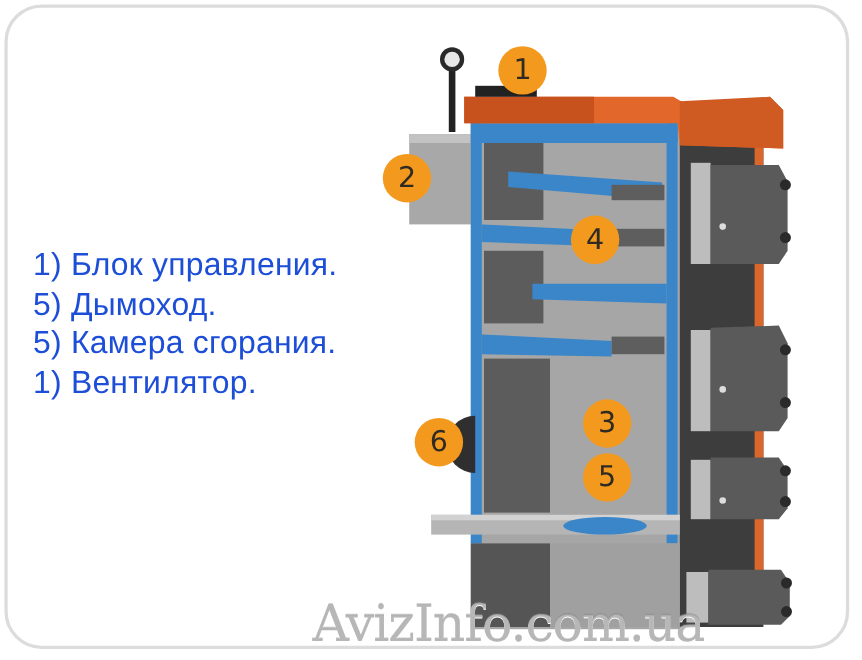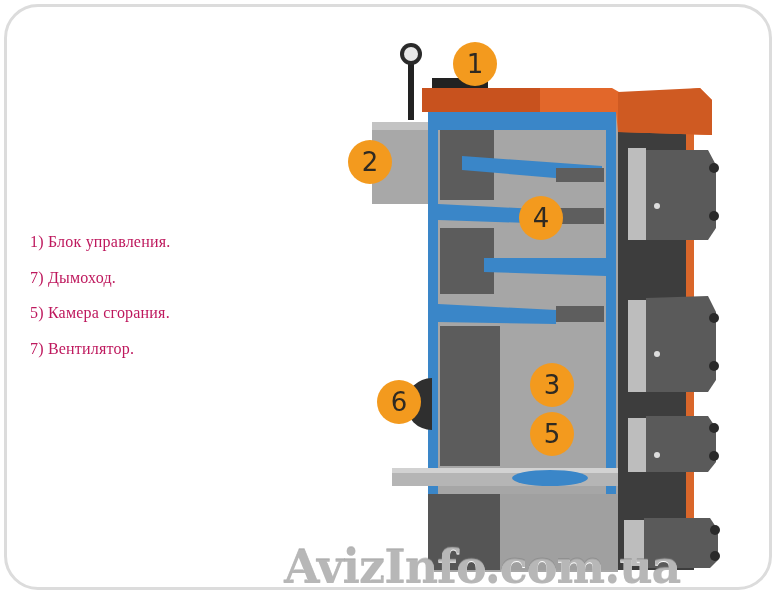--- a/index.html
+++ b/index.html
@@ -1,22 +1,22 @@
 <!DOCTYPE html>
 <html><head>
 <meta charset="utf-8">
 <style>
   html,body{margin:0;padding:0;background:#fff;}
   body{width:784px;height:600px;position:relative;overflow:hidden;font-family:"Liberation Sans",sans-serif;}
   .frame{position:absolute;left:4px;top:4px;width:768px;height:586px;border:3px solid #dcdcdc;border-radius:34px;background:#fff;box-sizing:border-box;}
-  .legend{position:absolute;left:30px;top:224px;font-size:16px;line-height:35.5px;color:#be185d;letter-spacing:0.2px;font-family:Liberation Serif, serif;}
+  .legend{position:absolute;left:30px;top:224px;font-size:29px;line-height:35.5px;color:#1d4ed8;letter-spacing:0.2px;}
   .legend div{white-space:nowrap;}
   .diagram{position:absolute;left:0;top:0;width:784px;height:600px;}
   .badge{position:absolute;width:44px;height:44px;border-radius:50%;background:#f39a1e;color:#2f2a22;font-size:26px;line-height:44px;text-align:center;font-family:"DejaVu Sans",sans-serif;}
-  .watermark{position:absolute;left:284px;top:540px;font-family:"DejaVu Serif",serif;font-weight:bold;font-size:46px;color:rgba(170,170,170,0.85);letter-spacing:-1px;text-shadow:0 1px 0 #fff,0 -1px 0 rgba(120,120,120,0.4);}
+  .watermark{position:absolute;left:284px;top:540px;font-family:"DejaVu Serif",serif;font-weight:normal;font-size:46px;color:rgba(170,170,170,0.85);letter-spacing:-1px;text-shadow:0 1px 0 #fff,0 -1px 0 rgba(120,120,120,0.4);}
 </style>
 </head>
 <body>
 
 <div class="frame"></div>
 
 <svg class="diagram" viewBox="0 0 784 600" xmlns="http://www.w3.org/2000/svg">
 
   <rect x="616" y="130" width="78" height="440" fill="#3d3d3d"></rect>
   <rect x="686" y="130" width="8" height="410" fill="#d9662a"></rect>
@@ -84,23 +84,23 @@
 
   <rect x="408" y="64" width="6" height="56" fill="#222"></rect>
   <circle cx="411" cy="54" r="11" fill="#2a2a2a"></circle>
   <circle cx="411" cy="54" r="7" fill="#e8e8e8"></circle>
 
   <path d="M432,378 A26,26 0 0 0 432,430 Z" fill="#2f2f2f"></path>
 </svg>
 
 <div class="legend">
   <div>1) Блок управления.</div>
-  <div>7) Дымоход.</div>
+  <div>5) Дымоход.</div>
   <div>5) Камера сгорания.</div>
-  <div>7) Вентилятор.</div>
+  <div>1) Вентилятор.</div>
 </div>
 
 <div class="badge" style="left:453px;top:42px;">1</div>
 <div class="badge" style="left:348px;top:140px;">2</div>
 <div class="badge" style="left:530px;top:363px;">3</div>
 <div class="badge" style="left:519px;top:196px;">4</div>
 <div class="badge" style="left:530px;top:412px;">5</div>
 <div class="badge" style="left:377px;top:380px;">6</div>
 
 <div class="watermark">AvizInfo.com.ua</div>

